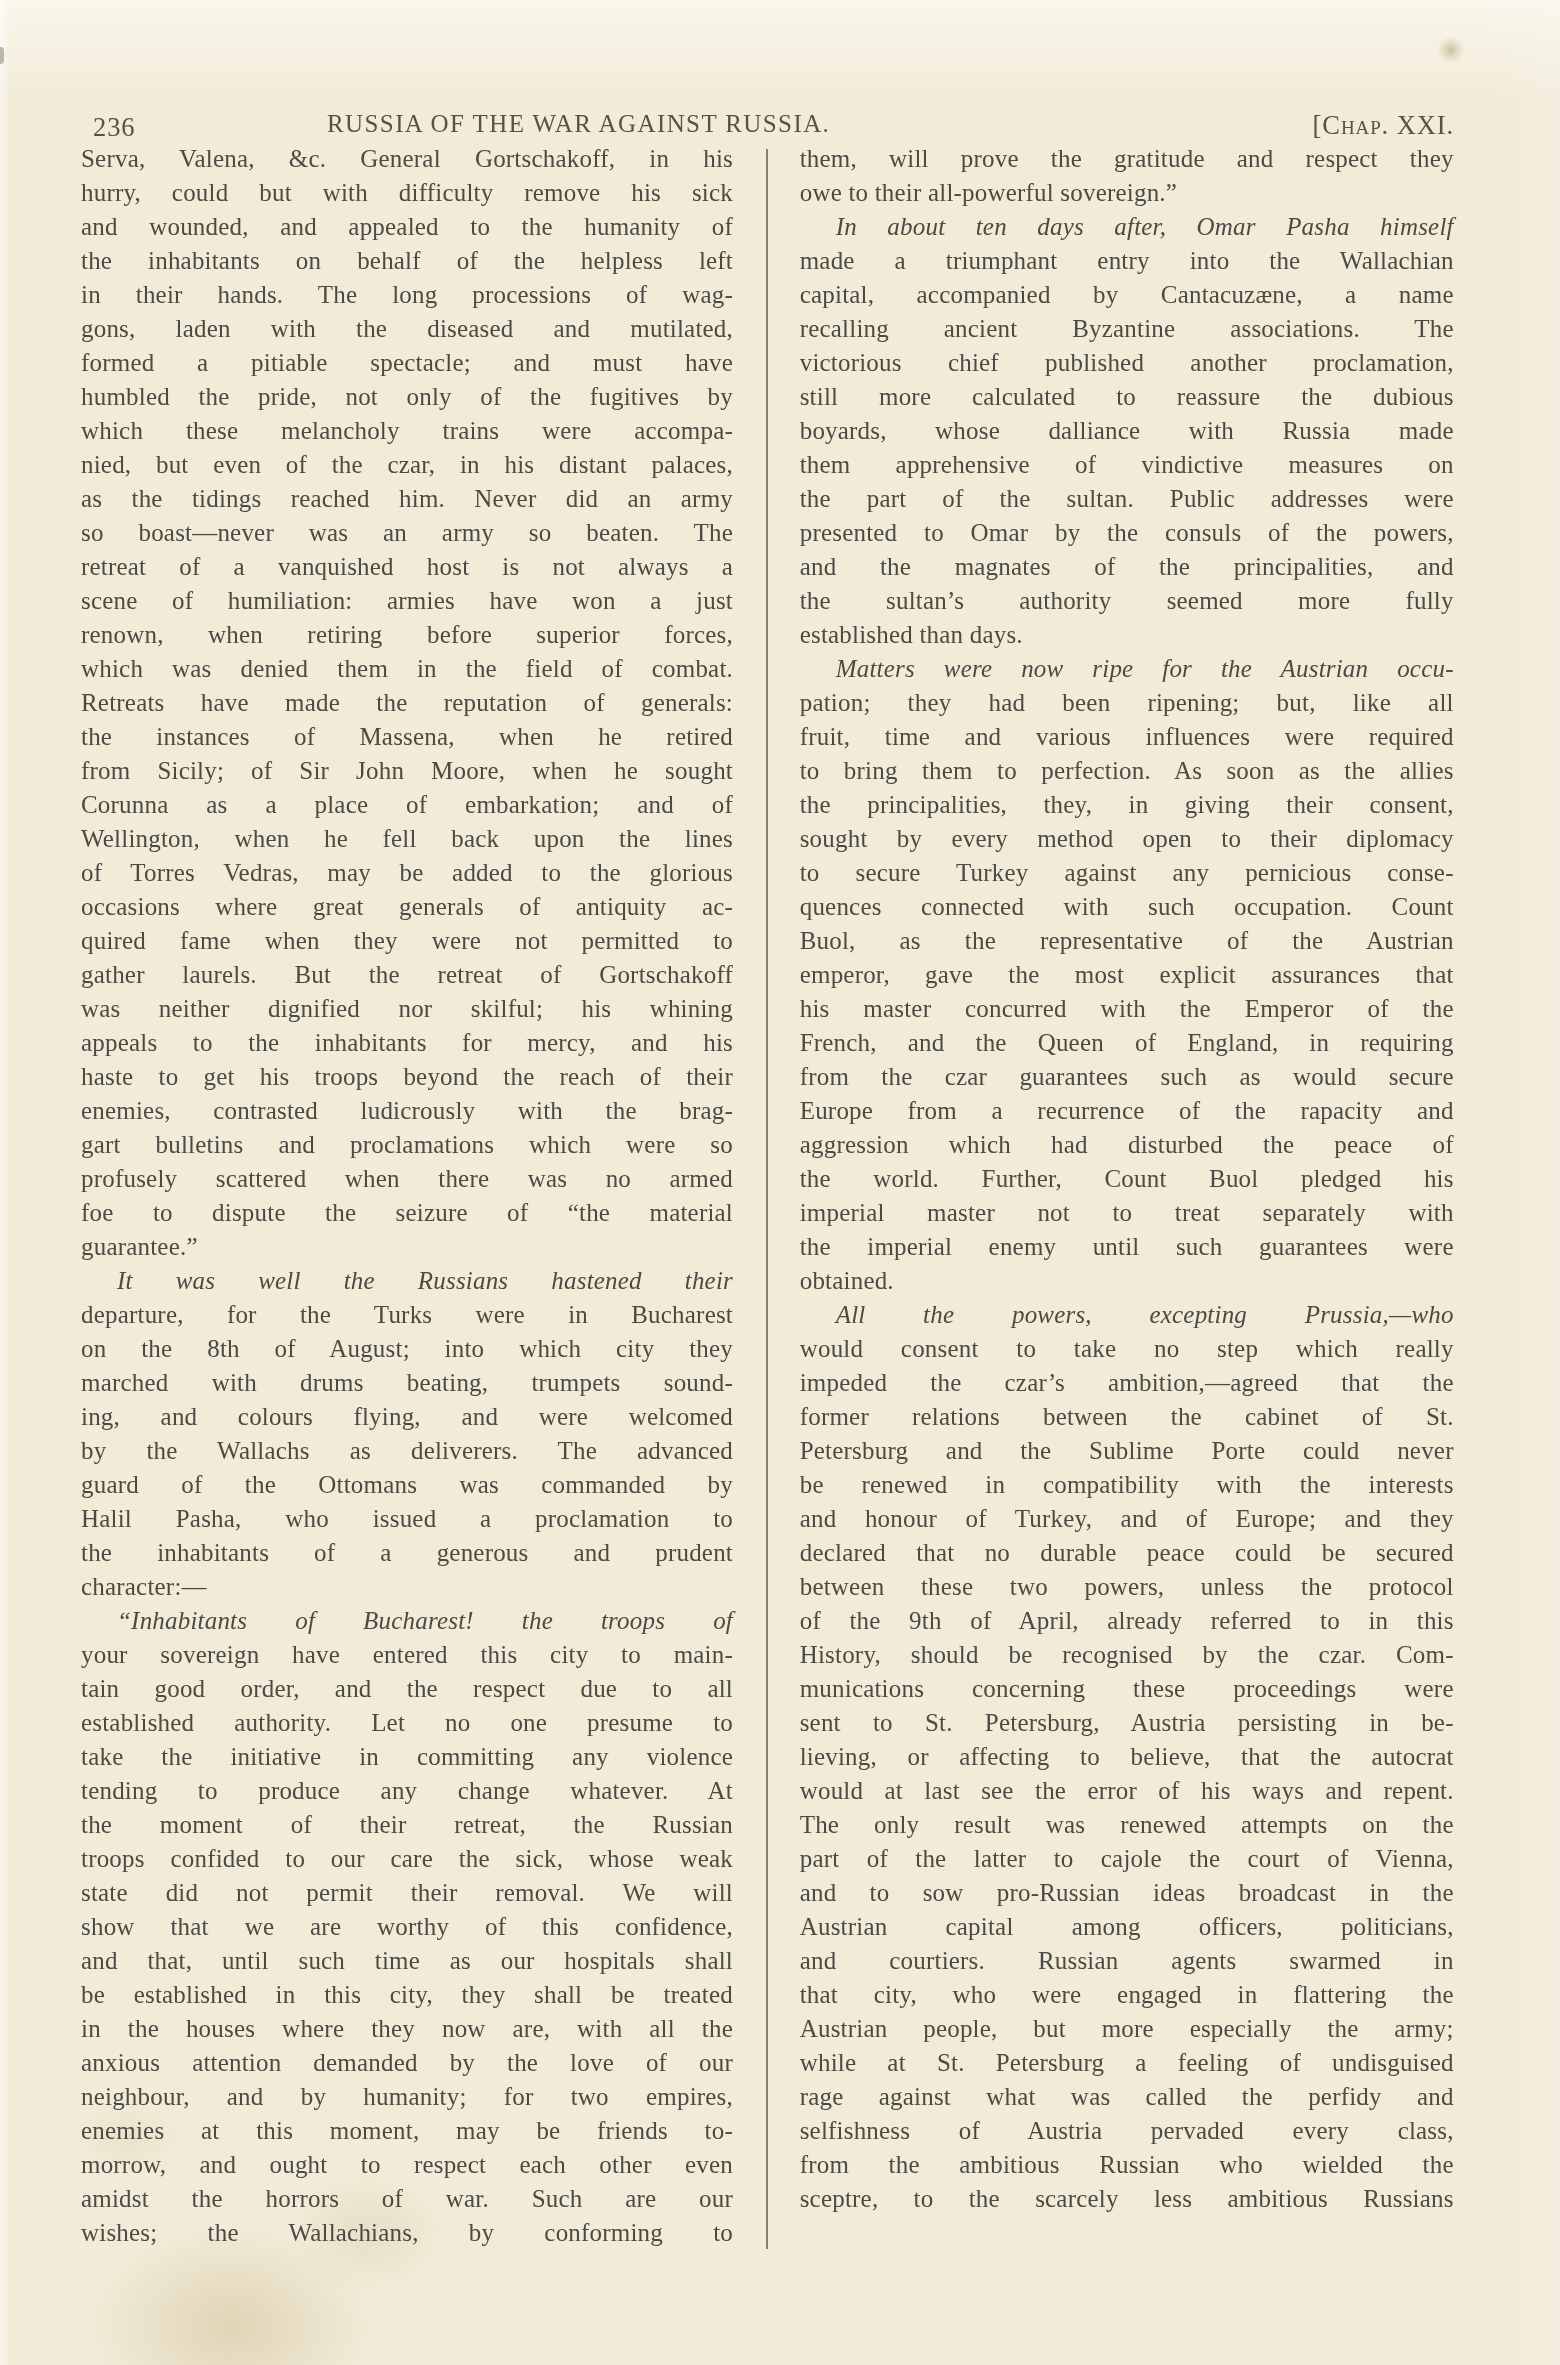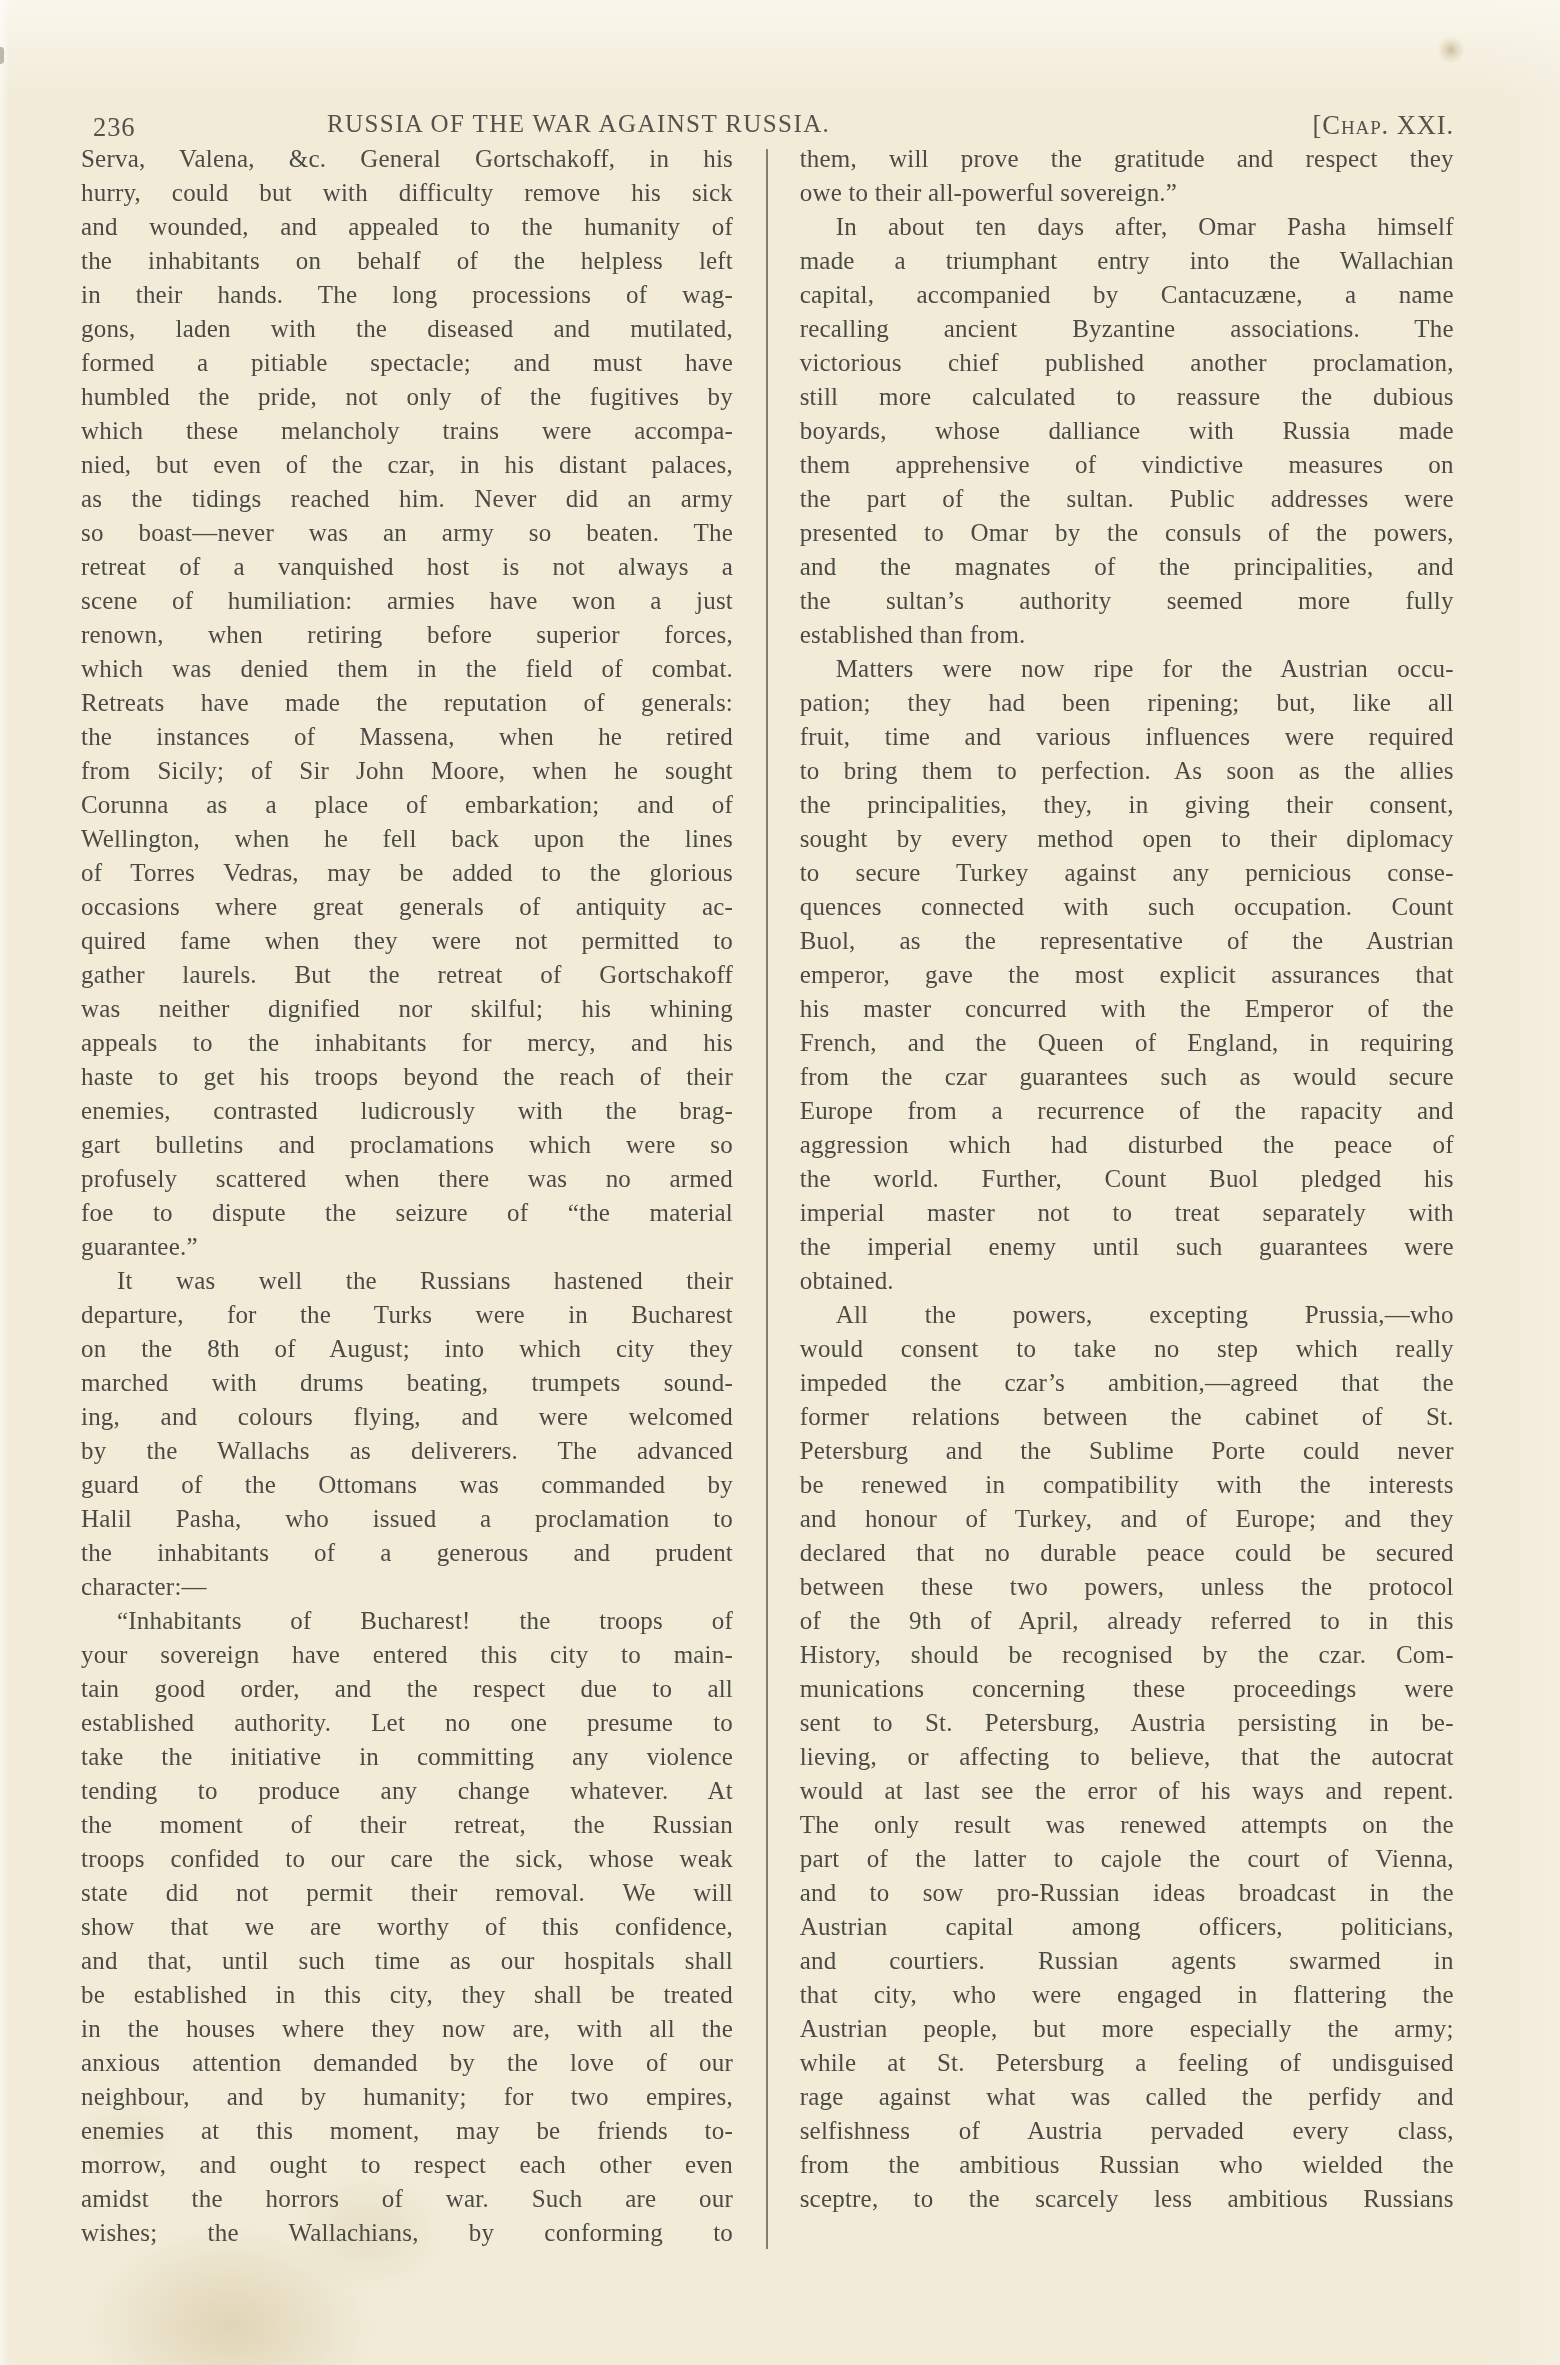--- a/index.html
+++ b/index.html
@@ -67,21 +67,21 @@
   }
   .para { margin: 0; }
   .line {
     font-size: 25px;
     line-height: 34px;
     letter-spacing: 0.2px;
     text-align: justify;
     text-align-last: justify;
   }
   .line.para-end { text-align-last: left; }
-  .para.indent .line.first { text-indent: 36px; }
+  .para.indent .line.first { text-indent: 36px; font-style: italic; }
 </style>
 </head>
 <body>
 
 <div class="paper">
   <header class="page-header">
     <span class="page-number">236</span>
     <span class="running-title">RUSSIA OF THE WAR AGAINST RUSSIA.</span>
     <span class="chapter-label">[Chap. XXI.</span>
   </header>
@@ -168,21 +168,21 @@
           <div class="line">capital, accompanied by Cantacuzæne, a name</div>
           <div class="line">recalling ancient Byzantine associations. The</div>
           <div class="line">victorious chief published another proclamation,</div>
           <div class="line">still more calculated to reassure the dubious</div>
           <div class="line">boyards, whose dalliance with Russia made</div>
           <div class="line">them apprehensive of vindictive measures on</div>
           <div class="line">the part of the sultan. Public addresses were</div>
           <div class="line">presented to Omar by the consuls of the powers,</div>
           <div class="line">and the magnates of the principalities, and</div>
           <div class="line">the sultan’s authority seemed more fully</div>
-          <div class="line para-end">established than from.</div>
+          <div class="line para-end">established than days.</div>
         </div>
         <div class="para indent">
           <div class="line first">Matters were now ripe for the Austrian occu-</div>
           <div class="line">pation; they had been ripening; but, like all</div>
           <div class="line">fruit, time and various influences were required</div>
           <div class="line">to bring them to perfection. As soon as the allies</div>
           <div class="line">the principalities, they, in giving their consent,</div>
           <div class="line">sought by every method open to their diplomacy</div>
           <div class="line">to secure Turkey against any pernicious conse-</div>
           <div class="line">quences connected with such occupation. Count</div>

